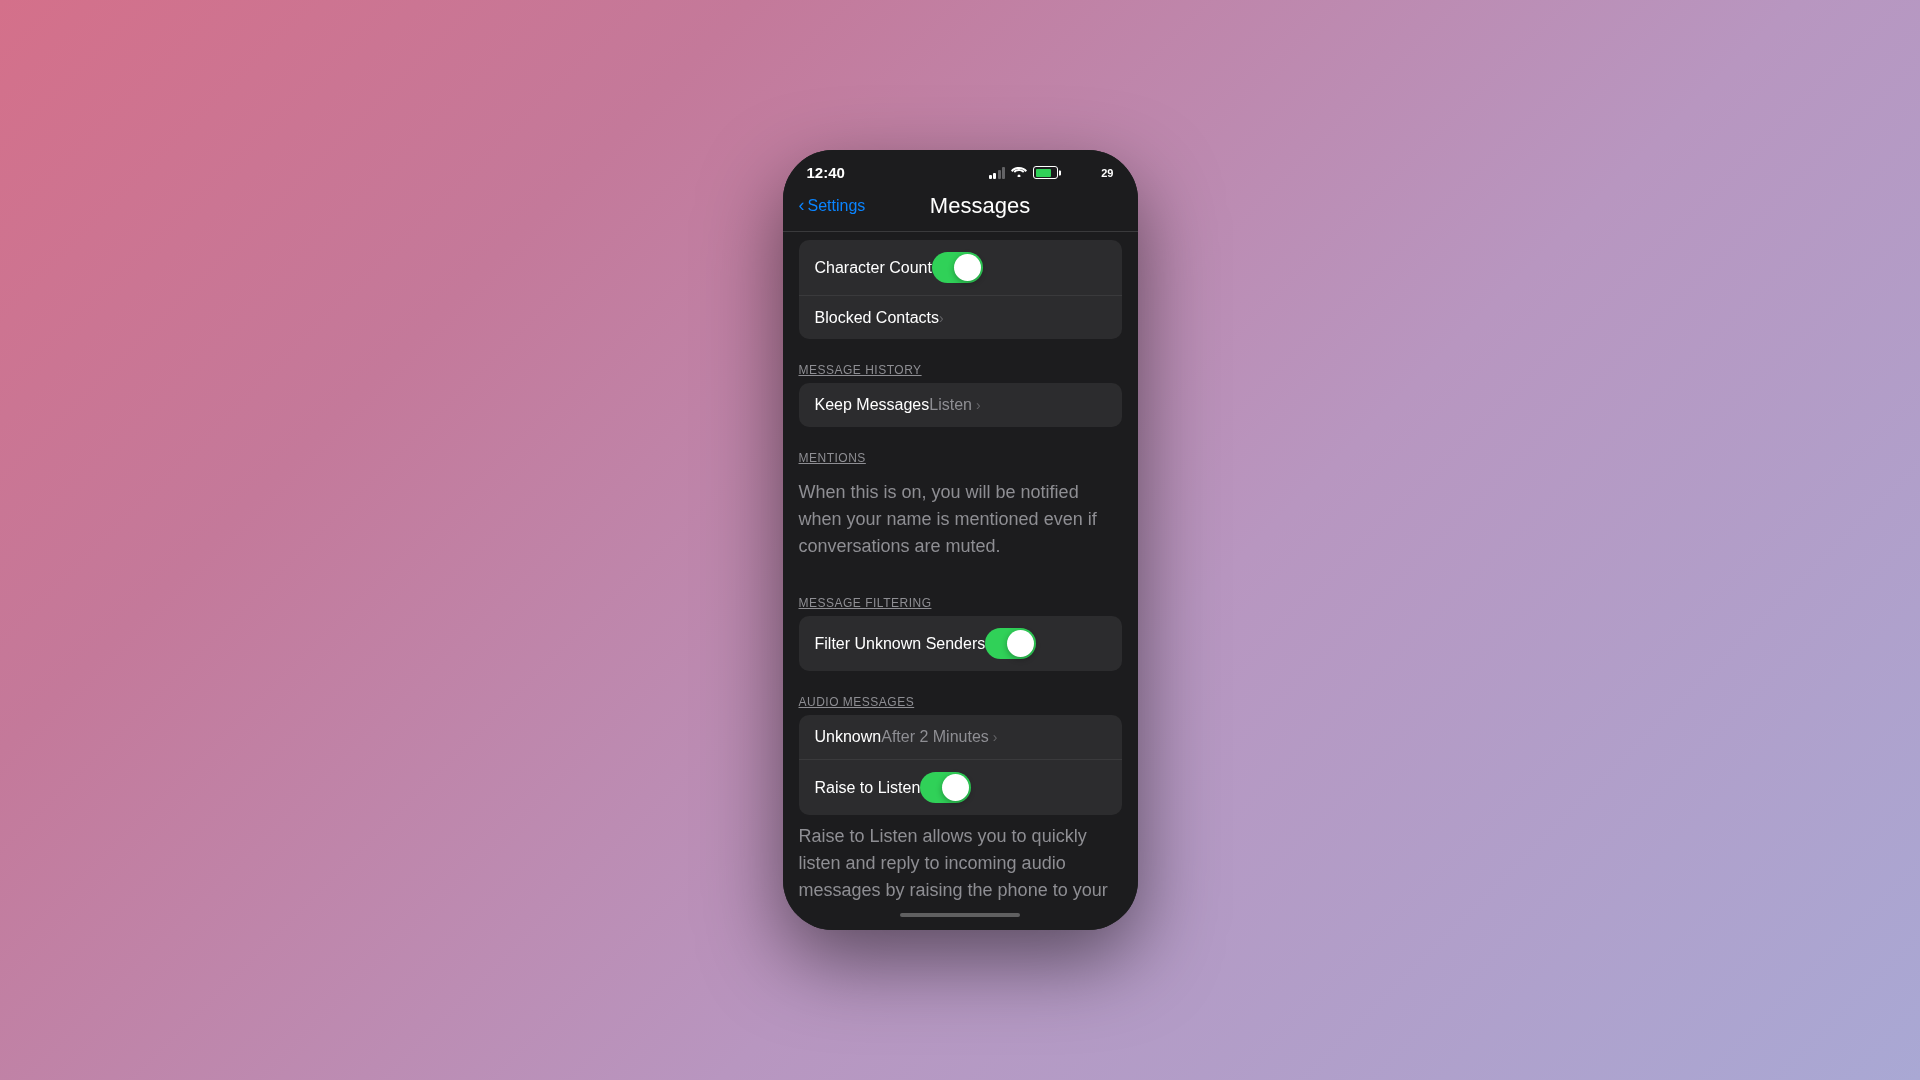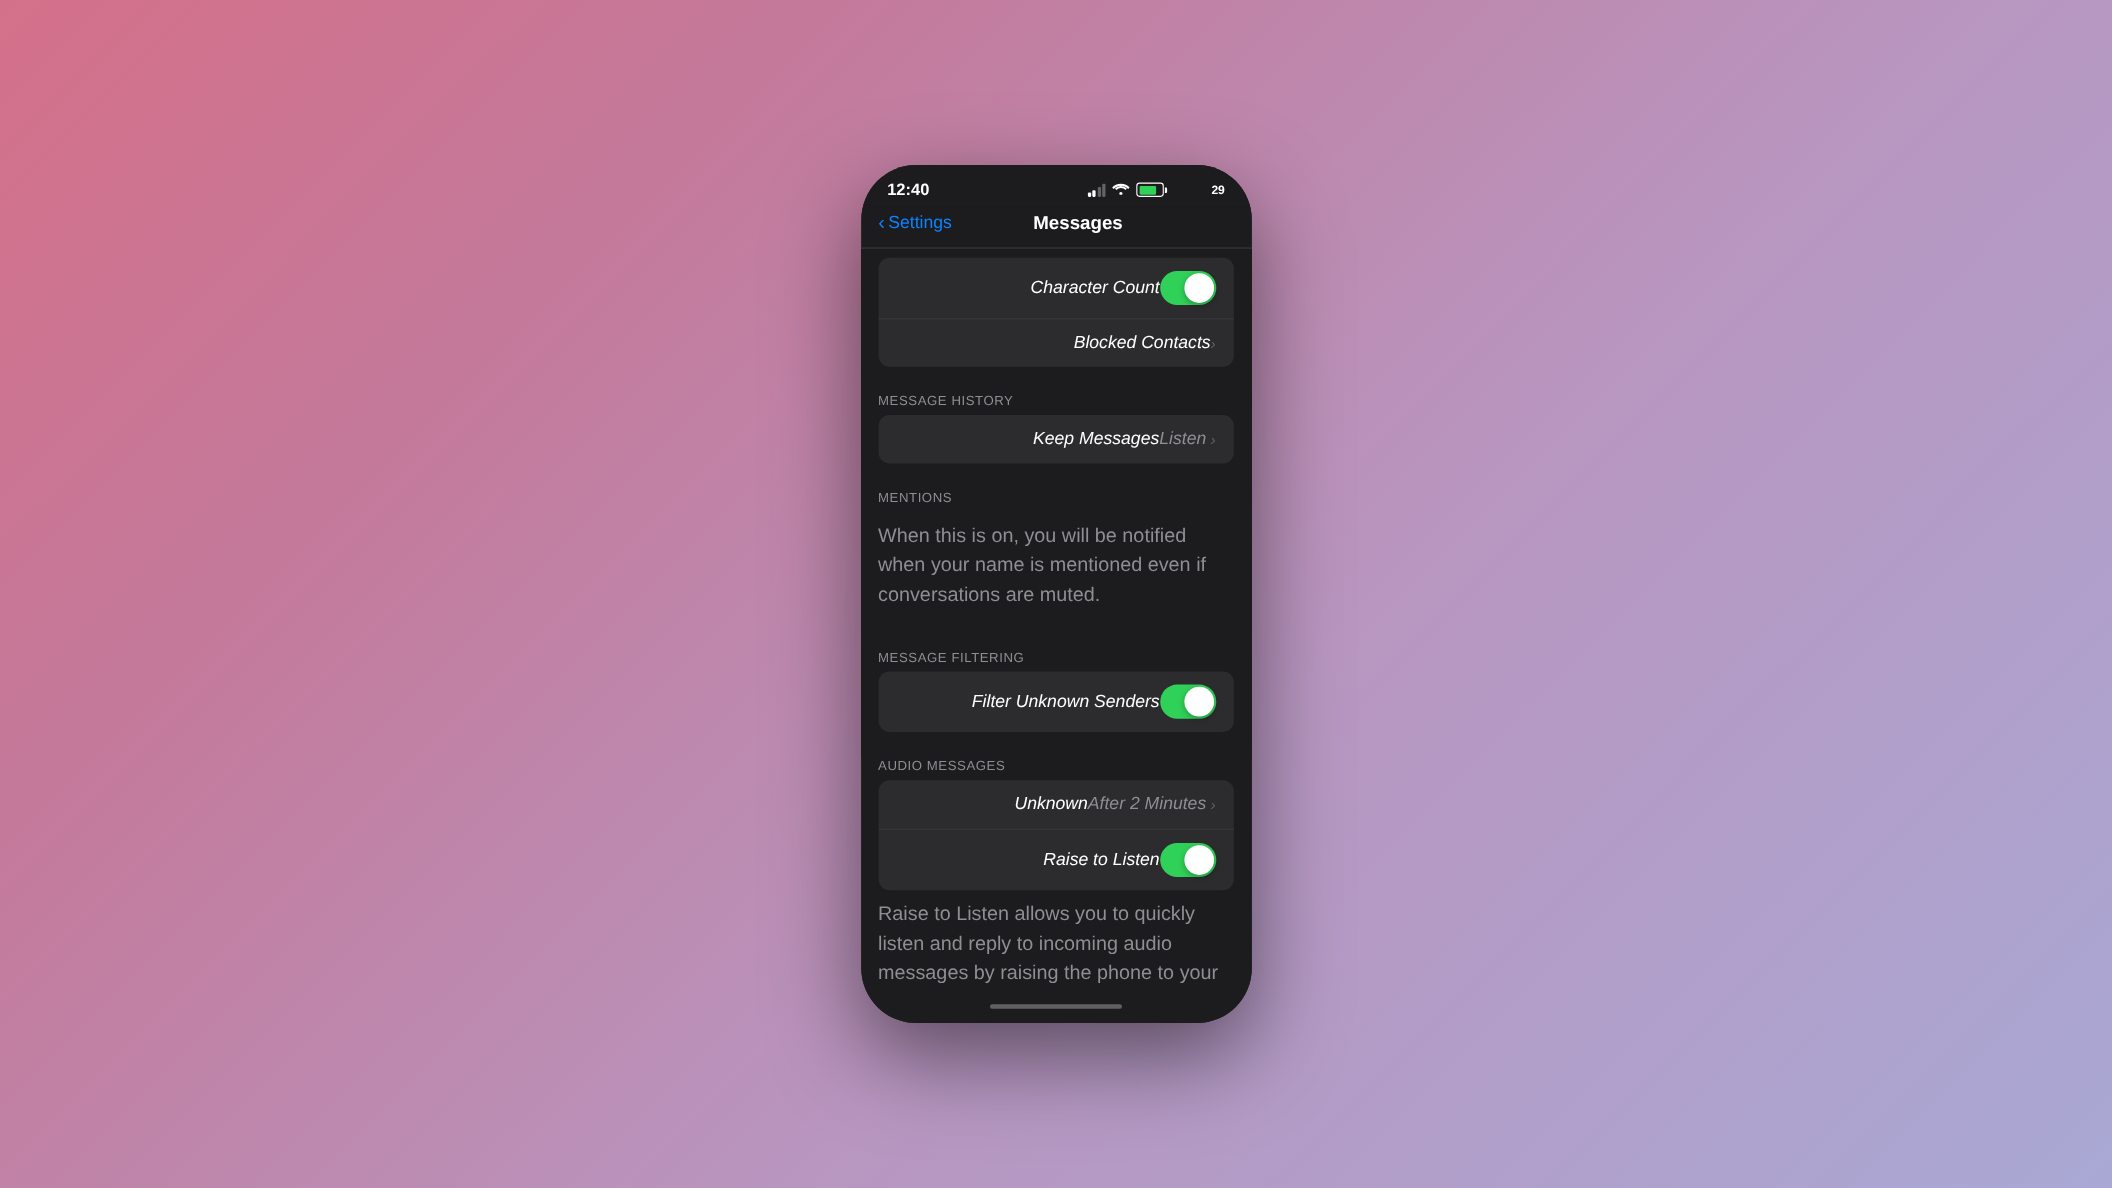--- a/index.html
+++ b/index.html
@@ -132,22 +132,22 @@
     }
 
     .nav-chevron {
       font-size: 18px;
       font-weight: 300;
       margin-top: -1px;
     }
 
     .nav-title {
       color: #fff;
-      font-size: 17px;
-      font-weight: 700;
+      font-size: 22px;
+      font-weight: 400;
       margin-left: 40px;
     }
 
     
     .content {
       flex: 1;
       overflow-y: auto;
       background: #1c1c1e;
       padding-bottom: 20px;
     }
@@ -161,38 +161,38 @@
       margin-bottom: 8px;
     }
 
     .section-header {
       padding: 16px 16px 6px;
       color: #8e8e93;
       font-size: 12px;
       font-weight: 400;
       letter-spacing: 0.5px;
       text-transform: uppercase;
+      text-decoration: underline;
     }
 
     
     .settings-group {
       background: #2c2c2e;
       border-radius: 10px;
       margin: 0 16px;
       overflow: hidden;
     }
 
     .settings-row {
       display: flex;
       align-items: center;
-      justify-content: flex-end;
+      justify-content: flex-start;
       padding: 12px 16px;
       min-height: 44px;
       position: relative;
-      font-style: italic;
     }
 
     .settings-row + .settings-row {
       border-top: 0.5px solid #3a3a3c;
     }
 
     .settings-row-label {
       color: #fff;
       font-size: 16px;
     }

